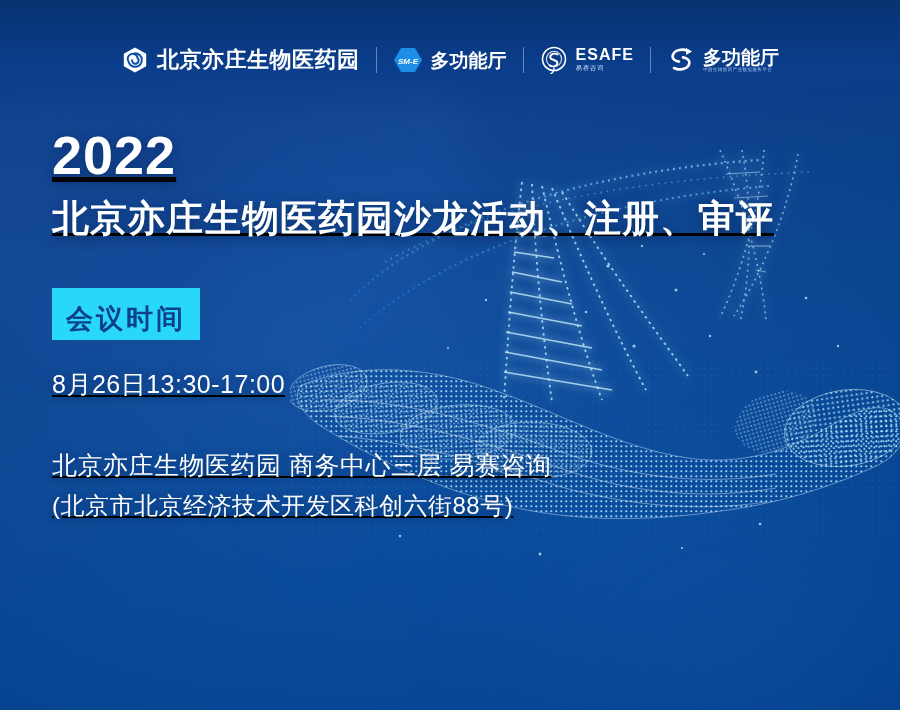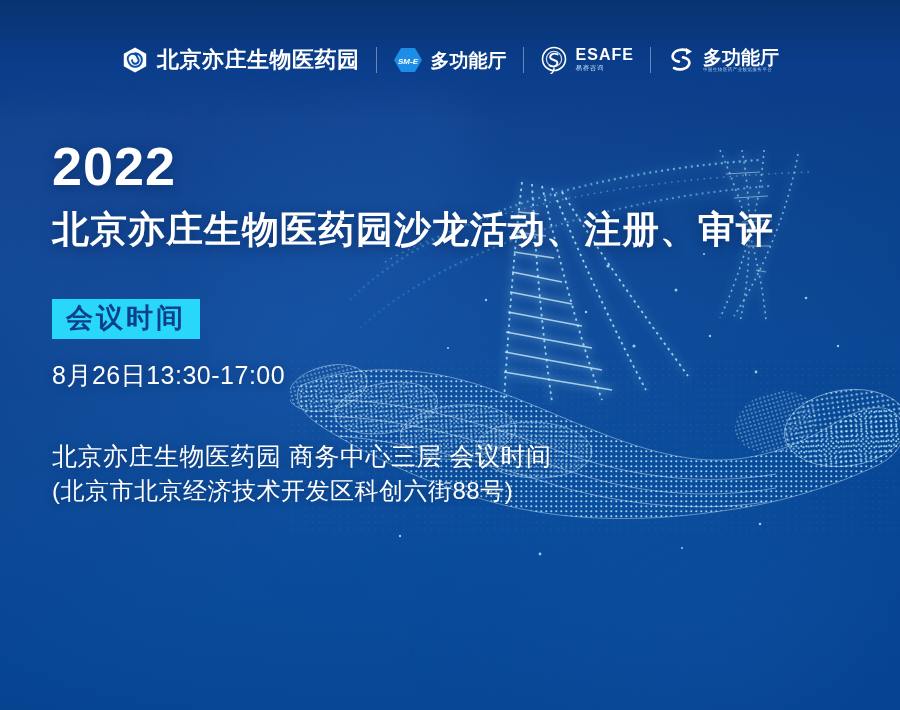--- a/index.html
+++ b/index.html
@@ -145,23 +145,24 @@
     height: 480px;
     z-index: 3;
     pointer-events: none;
   }
   .art svg { display: block; width: 100%; height: 100%; }
 
   
   .content {
     position: absolute;
     left: 52px;
-    top: 139px;
+    top: 128px;
     z-index: 6;
     width: 800px;
+    text-decoration: underline;
   }
   .year {
     color: #ffffff;
     font-size: 54px;
     font-weight: bold;
     letter-spacing: 1px;
     line-height: 1;
     margin-bottom: 14px;
     text-shadow: 0 2px 12px rgba(2,26,66,.45);
   }
@@ -185,33 +186,33 @@
     text-shadow: 0 2px 12px rgba(2,26,66,.5);
   }
 
   .badge {
     display: inline-block;
     background: #29d7fb;
     color: #0c3f8e;
     font-size: 27px;
     font-weight: bold;
     letter-spacing: 3px;
-    padding: 6px 14px 7px 14px;
+    padding: 18px 14px 7px 14px;
     line-height: 1;
   }
   .sec-time { margin-top: 46px; }
   .sec-place { margin-top: 48px; }
 
   .detail {
     color: #ffffff;
     font-size: 25px;
     font-weight: normal;
     letter-spacing: .5px;
     line-height: 1.32;
-    margin-top: 20px;
+    margin-top: 28px;
     white-space: nowrap;
     text-shadow: 0 1px 8px rgba(2,26,66,.45);
   }
   .detail-small {
     font-size: 24px;
   }
 </style>
 </head>
 <body>
 
@@ -425,19 +426,19 @@
 
 
     <div class="title-sub">北京亦庄生物医药园沙龙活动、注册、审评</div>
 
     <div class="sec-time">
       <span class="badge">会议时间</span>
       <div class="detail">8月26日13:30-17:00</div>
     </div>
 
     <div class="sec-place">
-      <div class="detail">北京亦庄生物医药园 商务中心三层 会议时间</div>
-      <div class="detail detail-small" style="margin-top:2px;">(北京市北京经济技术开发区科创六街88号)</div>
+      <div class="detail">北京亦庄生物医药园 商务中心三层 易赛咨询</div>
+      <div class="detail detail-small" style="margin-top:8px;">(北京市北京经济技术开发区科创六街88号)</div>
     </div>
 
   </div>
 
 </div>
 
 </body></html>

